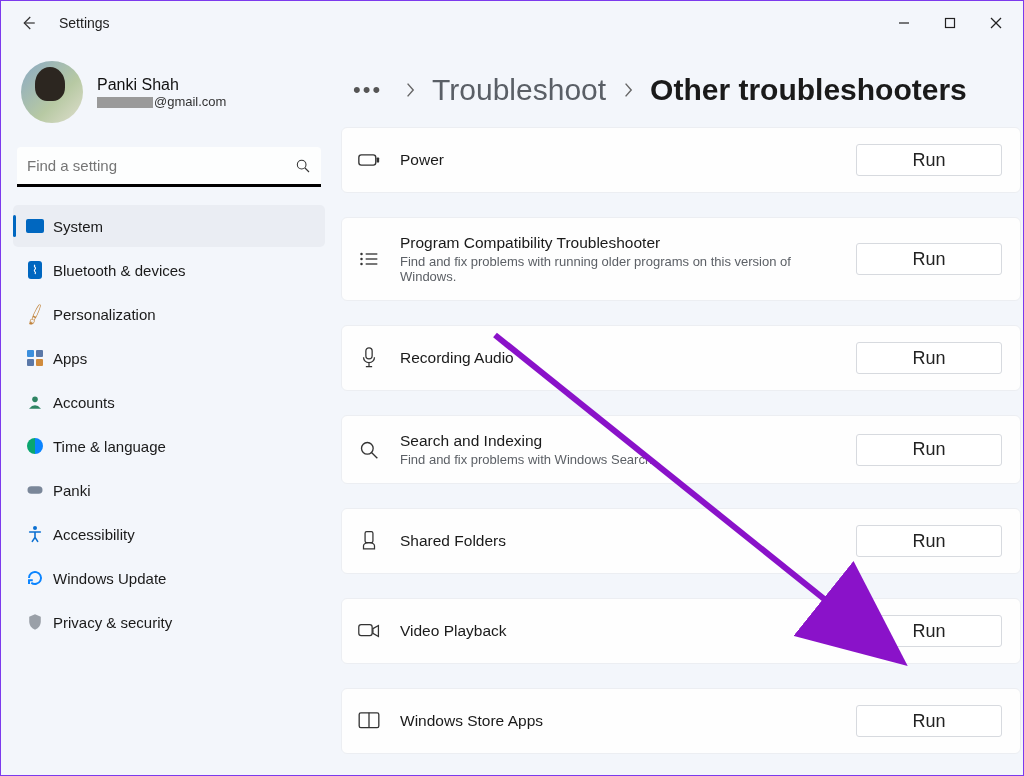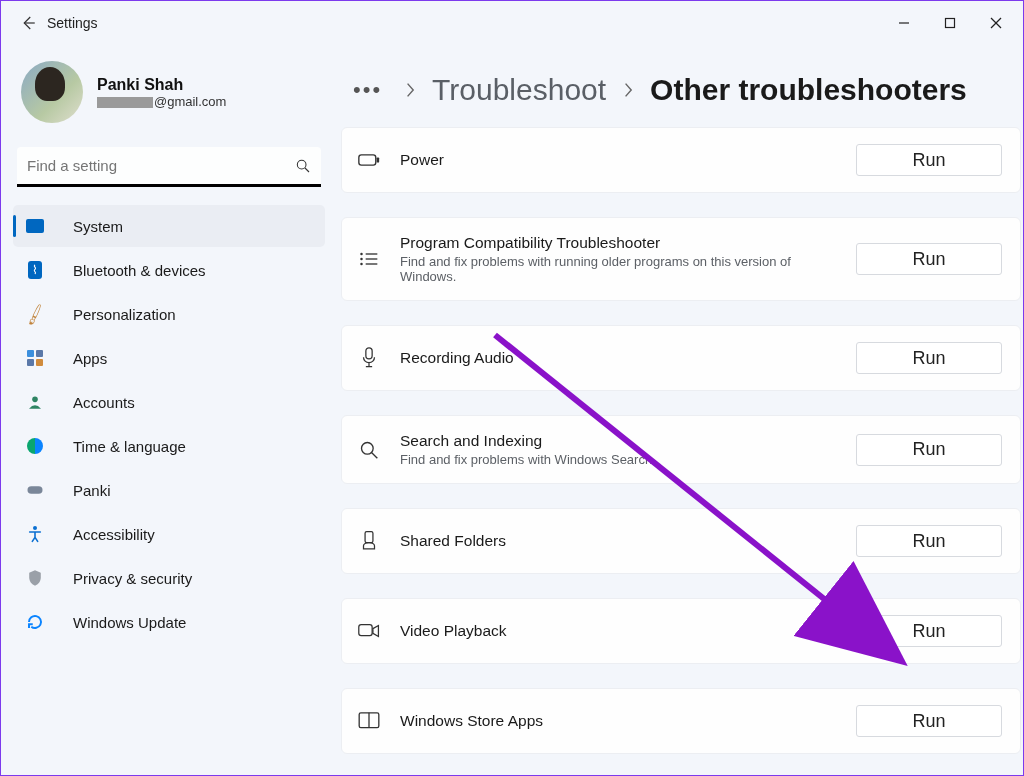--- a/index.html
+++ b/index.html
@@ -12,48 +12,48 @@
     position: relative;
     border: 1px solid #7c3aed;
   }
   .titlebar {
     display: flex;
     align-items: center;
     height: 44px;
     padding: 0 4px 0 18px;
   }
   .titlebar .back { width: 22px; color: #333; font-size: 18px; cursor: pointer; }
-  .titlebar .title { font-size: 14px; margin-left: 6px; color: #222; }
+  .titlebar .title { font-size: 14px; margin-left: 18px; color: #222; }
   .titlebar .win-controls { margin-left: auto; display: flex; }
   .win-control { width: 46px; height: 32px; display:flex; align-items:center; justify-content:center; color:#222; }
   .layout { display:flex; height: calc(100% - 44px); }
   .sidebar { width: 340px; padding: 10px 16px 0 12px; }
   .profile { display:flex; align-items:center; gap:14px; padding: 6px 8px 20px 8px; }
   .avatar {
     width: 62px; height: 62px; border-radius: 50%;
     background: linear-gradient(135deg,#8aa9c4 0%,#b7c9a3 60%,#e0dfcf 100%);
     position:relative; overflow:hidden;
   }
   .avatar::after{
     content:""; position:absolute; left:14px; top:6px; width:30px; height:34px;
     background:#2c2620; border-radius:50% 50% 40% 40%;
   }
-  .profile-name { font-weight:700; font-size:16px; color:#111; }
+  .profile-name { font-weight:400; font-size:16px; color:#111; }
   .profile-email { font-size:13px; color:#333; }
   .email-obscured { display:inline-block; width:56px; height:11px; background:#9a9a9a; vertical-align:middle; margin-right:1px; filter: blur(0.4px);}
   .search {
     display:flex; align-items:center;
     background:#fdfefe; border-bottom:3px solid #000000;
     height:40px; border-radius:4px 4px 0 0; padding:0 10px; margin: 4px 4px 18px 4px;
   }
   .search input { border:none; outline:none; background:transparent; flex:1; font-size:15px; color:#555; }
   .search .sicon { color:#444; }
   .nav { display:flex; flex-direction:column; gap:2px; }
   .nav-item {
-    display:flex; align-items:center; gap:28px;
+    display:flex; align-items:center; gap:8px;
     height:42px; padding:0 12px; border-radius:5px;
     font-size:15px; color:#1a1a1a; cursor:pointer;
   }
   .nav-item .nicon { width:20px; display:flex; justify-content:center; }
   .nav-item.selected { background:#eaedf3; position:relative; }
   .nav-item.selected::before{
     content:""; position:absolute; left:0; top:10px; bottom:10px; width:3px;
     background:#0067c0; border-radius:3px;
   }
   .main { flex:1; padding: 20px 0 0 0; overflow:hidden; }
@@ -200,35 +200,35 @@
       <div class="nav-item">
         <span class="nicon i-acc">
           <svg width="16" height="18" viewBox="0 0 24 26">
               <circle cx="12" cy="4" r="3" fill="#0a6fd1"></circle>
               <path d="M4 10h16M12 10v8M8 24l4-6 4 6" stroke="#0a6fd1" stroke-width="2.4" fill="none" stroke-linecap="round"></path>
             </svg>
         </span>
         <span>Accessibility</span>
       </div>
       <div class="nav-item">
+        <span class="nicon">
+          <svg width="18" height="18" viewBox="0 0 24 24">
+              <path d="M4 12a8 8 0 1 1 3 6.2" stroke="#0a84ff" stroke-width="2.6" fill="none"></path>
+              <path d="M4 20v-5h5" stroke="#0a84ff" stroke-width="2.6" fill="none"></path>
+            </svg>
+        </span>
+        <span>Windows Update</span>
+      </div>
+      <div class="nav-item">
         <span class="nicon i-shield">
           <svg width="16" height="18" viewBox="0 0 24 28">
               <path d="M12 2l9 4v7c0 7-4 11-9 13C7 24 3 20 3 13V6z" fill="#9aa0a8"></path>
             </svg>
         </span>
         <span>Privacy &amp; security</span>
-      </div>
-      <div class="nav-item">
-        <span class="nicon">
-          <svg width="18" height="18" viewBox="0 0 24 24">
-              <path d="M4 12a8 8 0 1 1 3 6.2" stroke="#0a84ff" stroke-width="2.6" fill="none"></path>
-              <path d="M4 20v-5h5" stroke="#0a84ff" stroke-width="2.6" fill="none"></path>
-            </svg>
-        </span>
-        <span>Windows Update</span>
       </div>
     </nav>
   </aside>
 
   <main class="main">
     <div class="breadcrumb">
       <span class="bc-more">•••</span>
       <span class="bc-chev">
           <svg width="12" height="16" viewBox="0 0 12 20">
             <path d="M3 2l7 8-7 8" stroke="#666" stroke-width="1.8" fill="none"></path>

